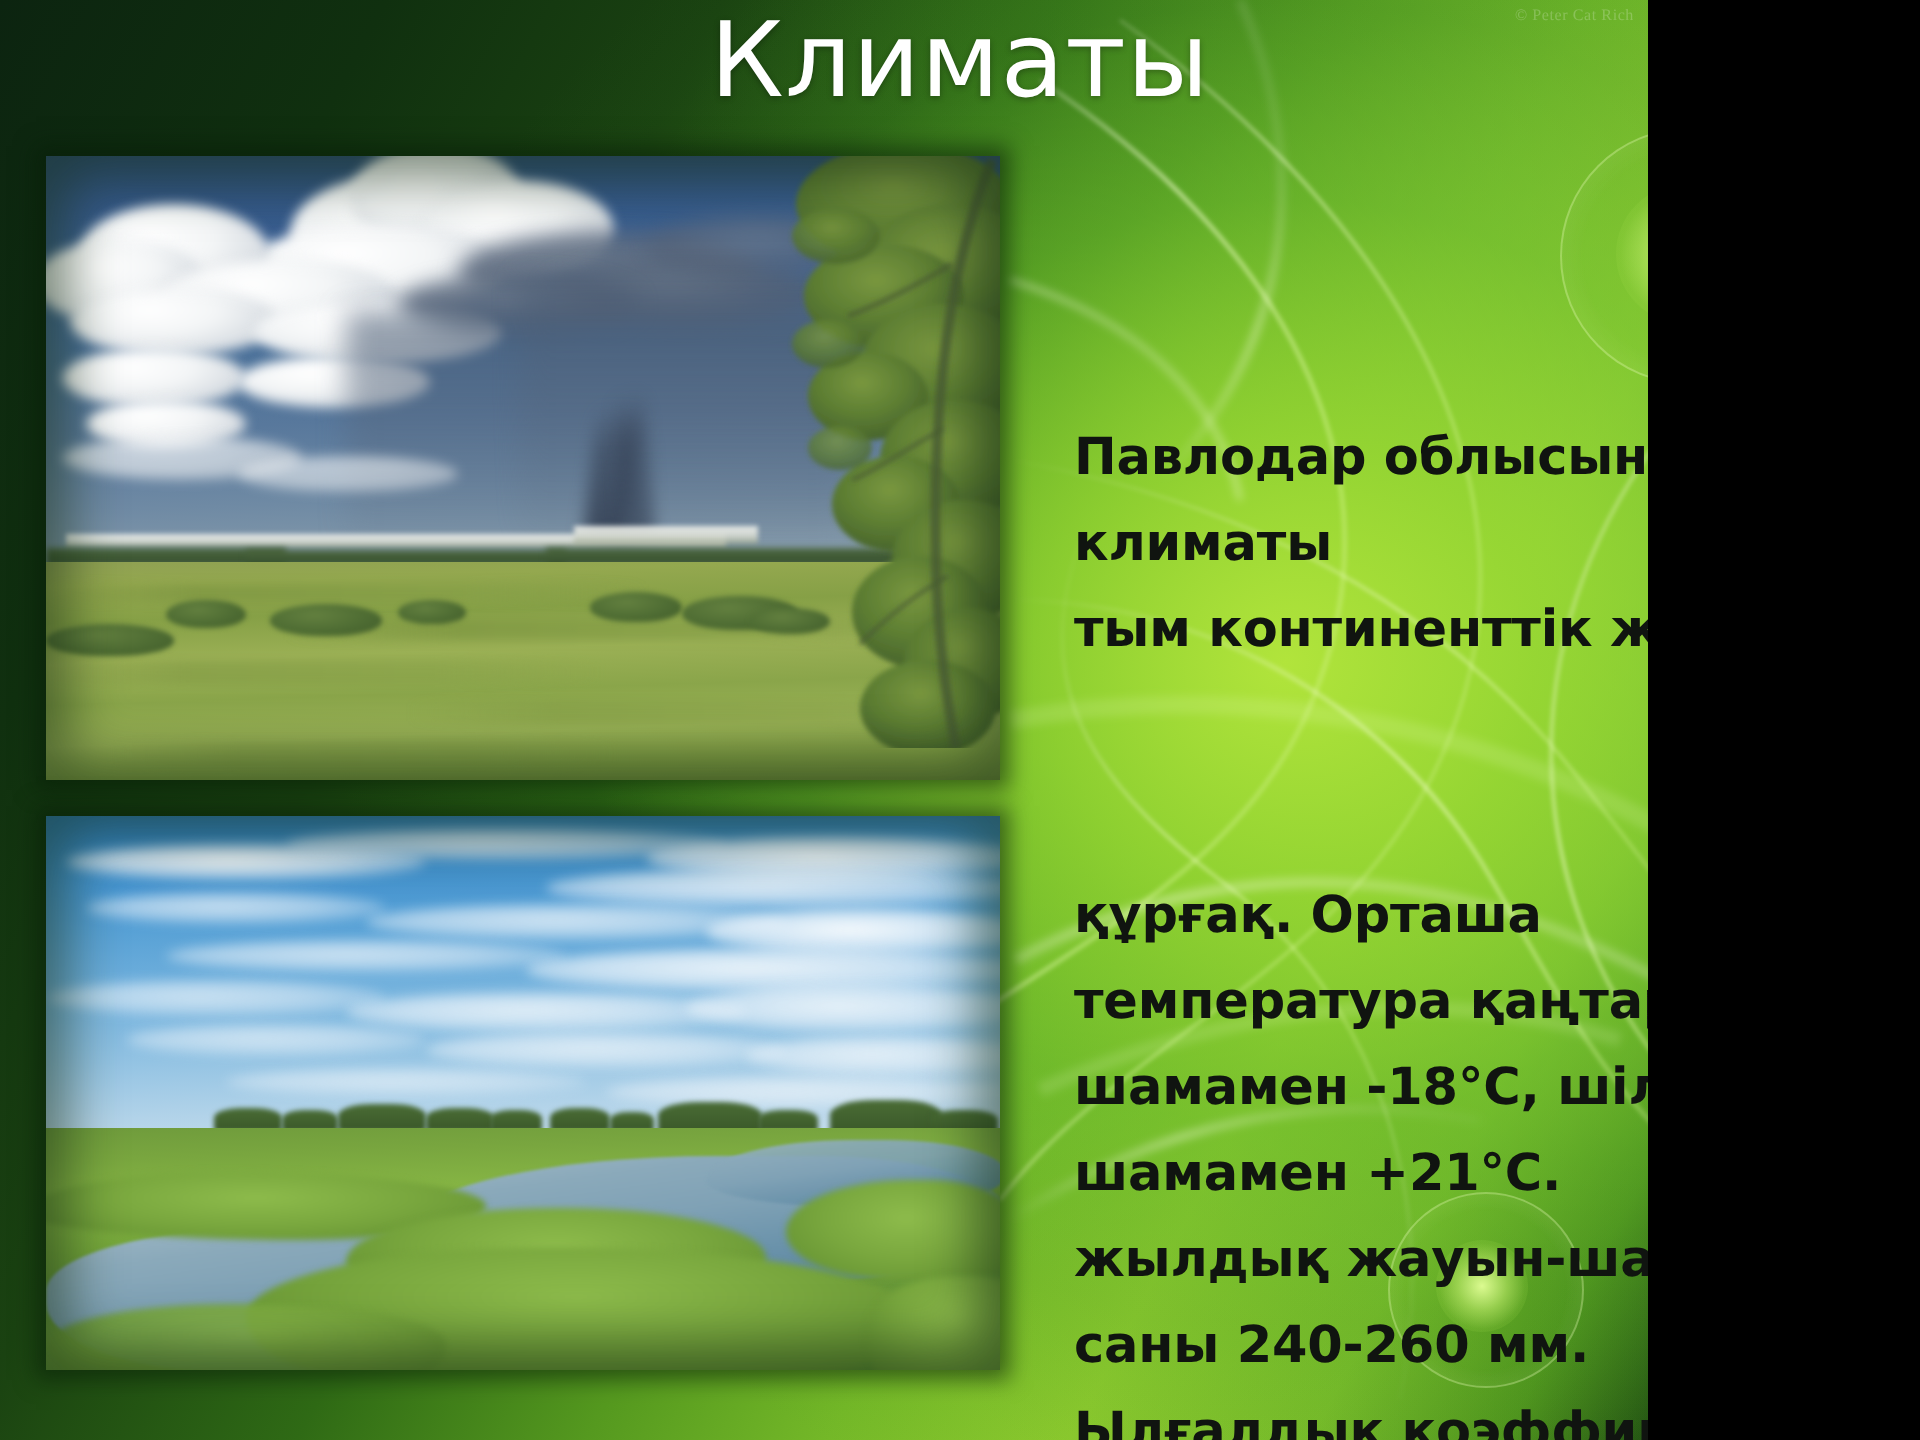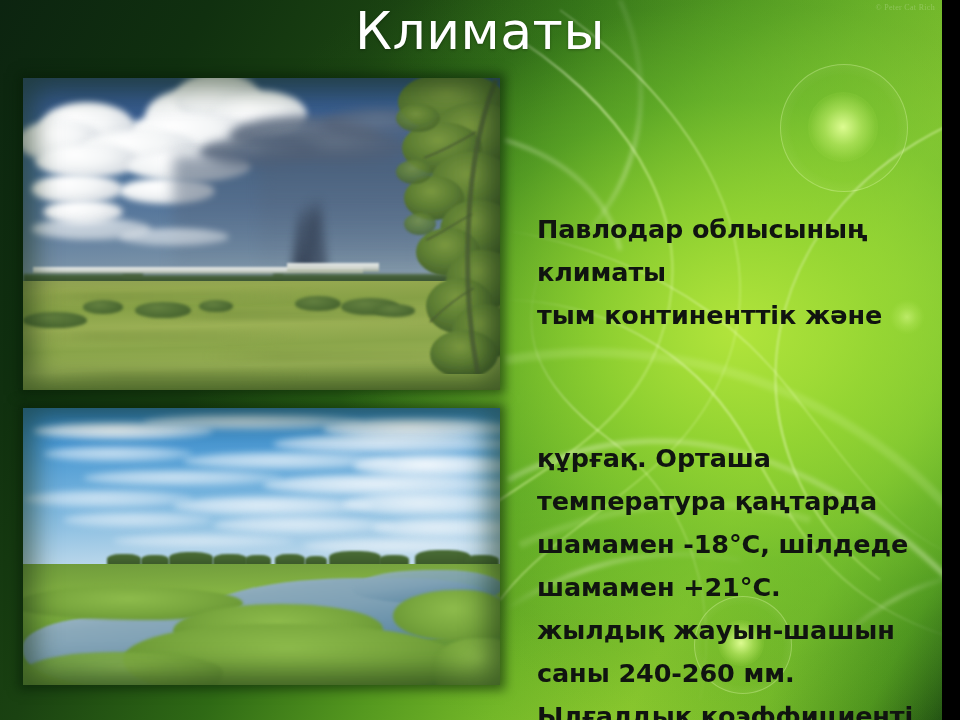--- a/index.html
+++ b/index.html
@@ -3,21 +3,21 @@
 <meta charset="utf-8">
 <title>Климаты</title>
 <style>
   html, body {
     margin: 0;
     padding: 0;
     background: #000;
   }
   #slide {
     position: relative;
-    width: 894px;
+    width: 824px;
     height: 720px;
     overflow: hidden;
     font-family: "DejaVu Sans", "Liberation Sans", sans-serif;
     
     background:
       radial-gradient(ellipse 58% 62% at 78% 46%,
          rgba(180,230,60,0.95) 0%,
          rgba(150,215,50,0.80) 26%,
          rgba(110,190,45,0.45) 52%,
          rgba(60,140,35,0.12) 74%,
@@ -30,21 +30,20 @@
          #0c2410 0%,
          #10300f 16%,
          #1a4211 30%,
          #2f6a15 44%,
          #55991f 56%,
          #74b828 66%,
          #8ecb2e 76%,
          #7cbf2a 86%,
          #4f931c 94%,
          #1d4a10 100%);
-    padding-left: 48px;
   }
 
   
   .swirls {
     position: absolute;
     inset: 0;
     pointer-events: none;
   }
   .swirls svg { display: block; width: 960px; height: 720px; }
 

